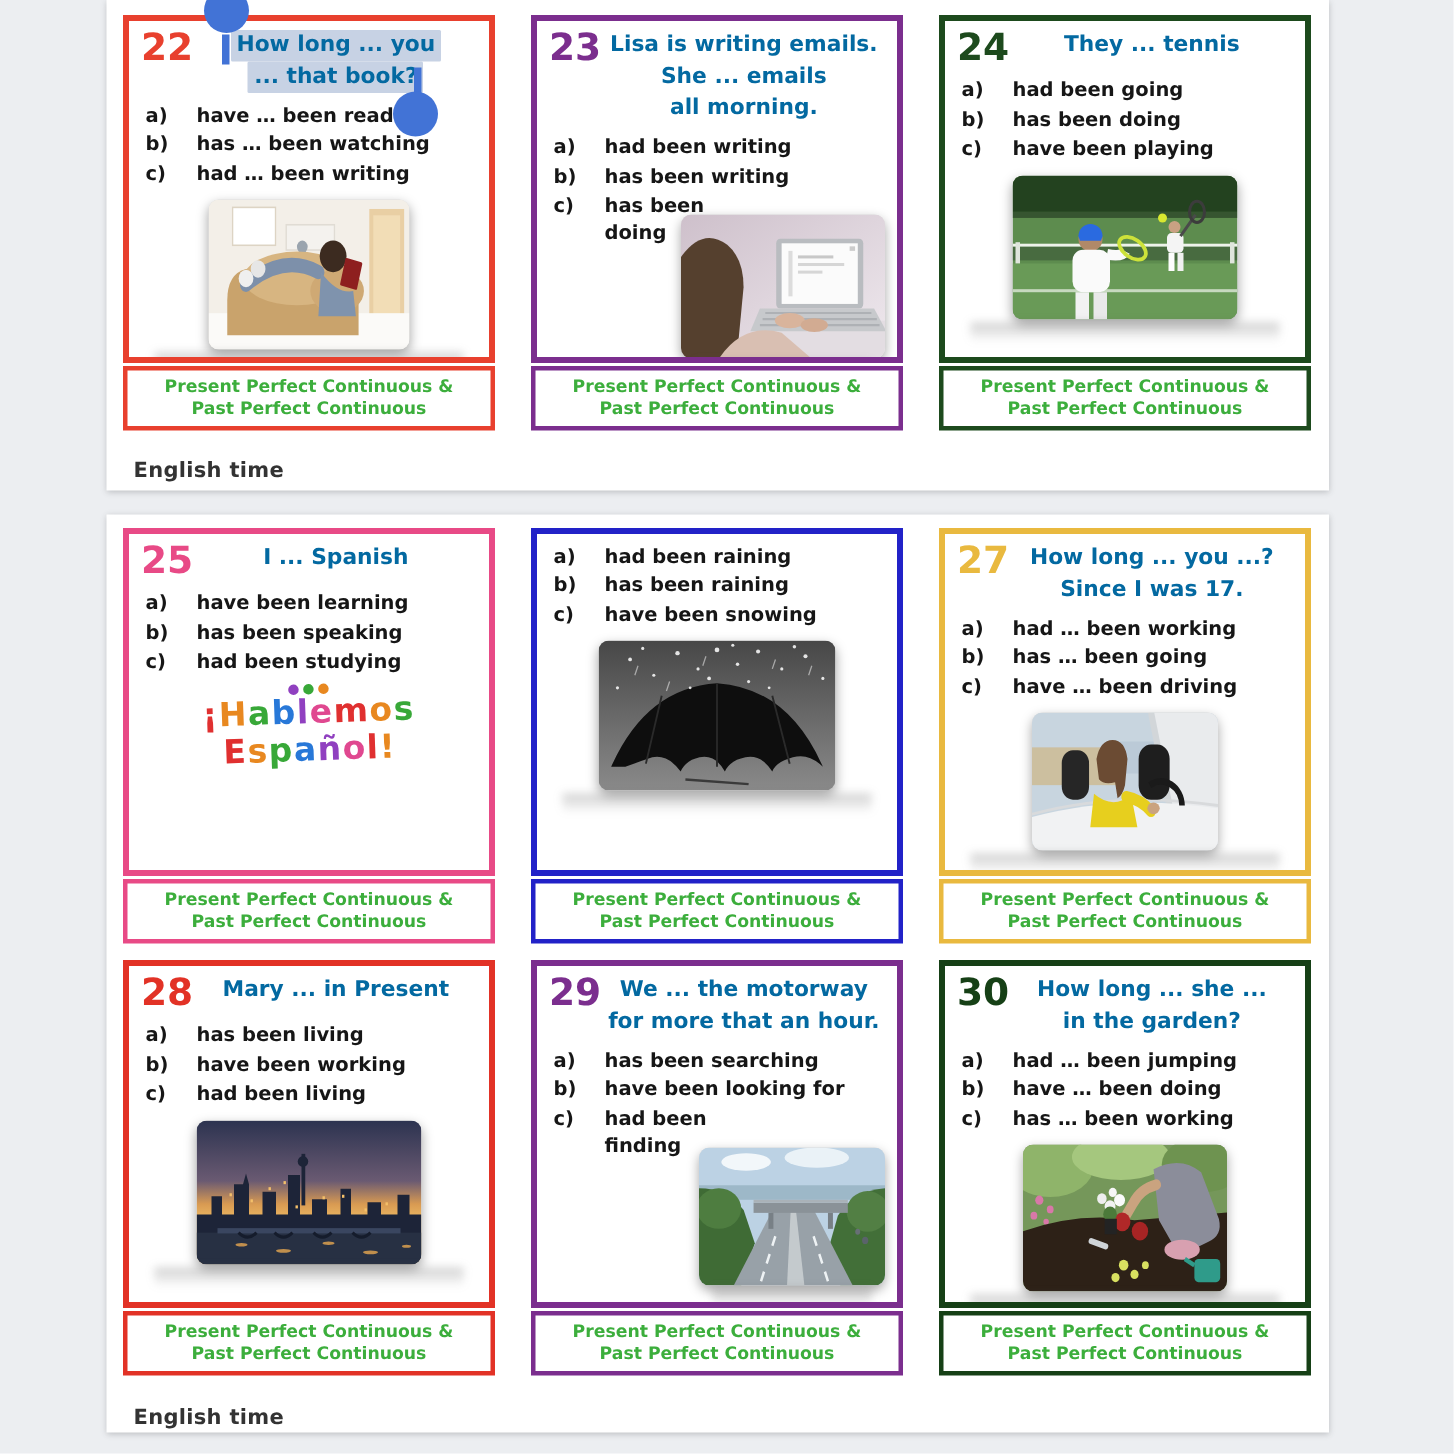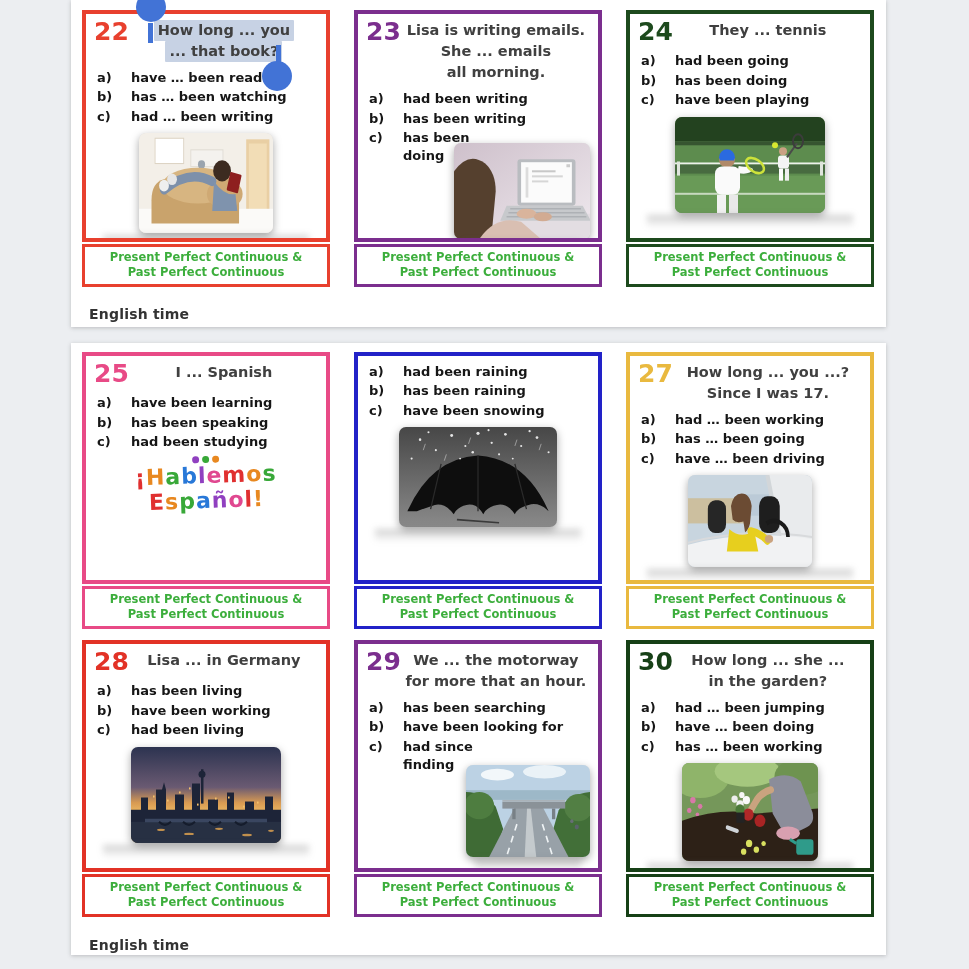--- a/index.html
+++ b/index.html
@@ -32,21 +32,21 @@
     flex:1; border:4px solid var(--c); background:#fff; position:relative; overflow:hidden;
   }
   .card-footer {
     margin-top:2px; border:3px solid var(--c); background:#fff;
     text-align:center; font-weight:bold; font-size:11.5px; line-height:1.32;
     color:#3cae3c; padding:3px 2px 4px;
   }
   .card-head { display:flex; padding:5px 7px 0 8px; }
   .num { font-size:25px; font-weight:bold; line-height:1.05; color:var(--c); flex:none; }
   .question {
-    flex:1; text-align:center; color:#404040; font-weight:bold;
+    flex:1; text-align:center; color:#0369a1; font-weight:bold;
     font-size:14.5px; line-height:1.45; padding:1px 2px 0 2px;
   }
   .question .hl { background:#c7d2e4; display:inline-block; padding:0 4px; border-radius:1px; }
   .options { padding:7px 6px 0 11px; display:flex; flex-direction:column; gap:1px; }
   .opt { display:flex; font-size:13px; font-weight:bold; color:#161616; line-height:1.42; }
   .opt-letter { width:34px; flex:none; }
   .opt-text { white-space:pre-line; }
 
   .photo-wrap { display:flex; flex-direction:column; align-items:center; margin-top:7px; }
   .photo-wrap.right { position:absolute; margin:0; right:8px; }
@@ -414,21 +414,21 @@
           <div>Past Perfect Continuous</div>
         </div>
       </div>
     </div>
   <div class="cards-row row2">
       <div class="card" style="--c: #e23226;">
         <div class="card-main">
           <div class="card-head">
             <span class="num">28</span>
             <div class="question">
-              <div><span>Lisa ... in Germany</span></div>
+              <div><span>Mary ... in Present</span></div>
             </div>
           </div>
           <div class="options">
             <div class="opt">
               <span class="opt-letter">a)</span>
               <span class="opt-text">has been living</span>
             </div>
             <div class="opt">
               <span class="opt-letter">b)</span>
               <span class="opt-text">have been working</span>
@@ -497,21 +497,21 @@
             <div class="opt">
               <span class="opt-letter">a)</span>
               <span class="opt-text">has been searching</span>
             </div>
             <div class="opt">
               <span class="opt-letter">b)</span>
               <span class="opt-text">have been looking for</span>
             </div>
             <div class="opt">
               <span class="opt-letter">c)</span>
-              <span class="opt-text">had since
+              <span class="opt-text">had been
 finding</span>
             </div>
           </div>
           <div class="photo-wrap right" style="top: 121px;">
             <div class="photo" aria-label="empty motorway with overpass" style="width: 124px; height: 92px;">
               <svg viewBox="0 0 150 95" preserveAspectRatio="none">
                 <rect width="150" height="95" fill="#bcd2e4"></rect>
                 <ellipse cx="38" cy="10" rx="20" ry="6" fill="#f2f7fa"></ellipse>
                 <ellipse cx="95" cy="7" rx="26" ry="7" fill="#eaf2f7"></ellipse>
                 <rect y="26" width="150" height="10" fill="#9db8c8"></rect>

